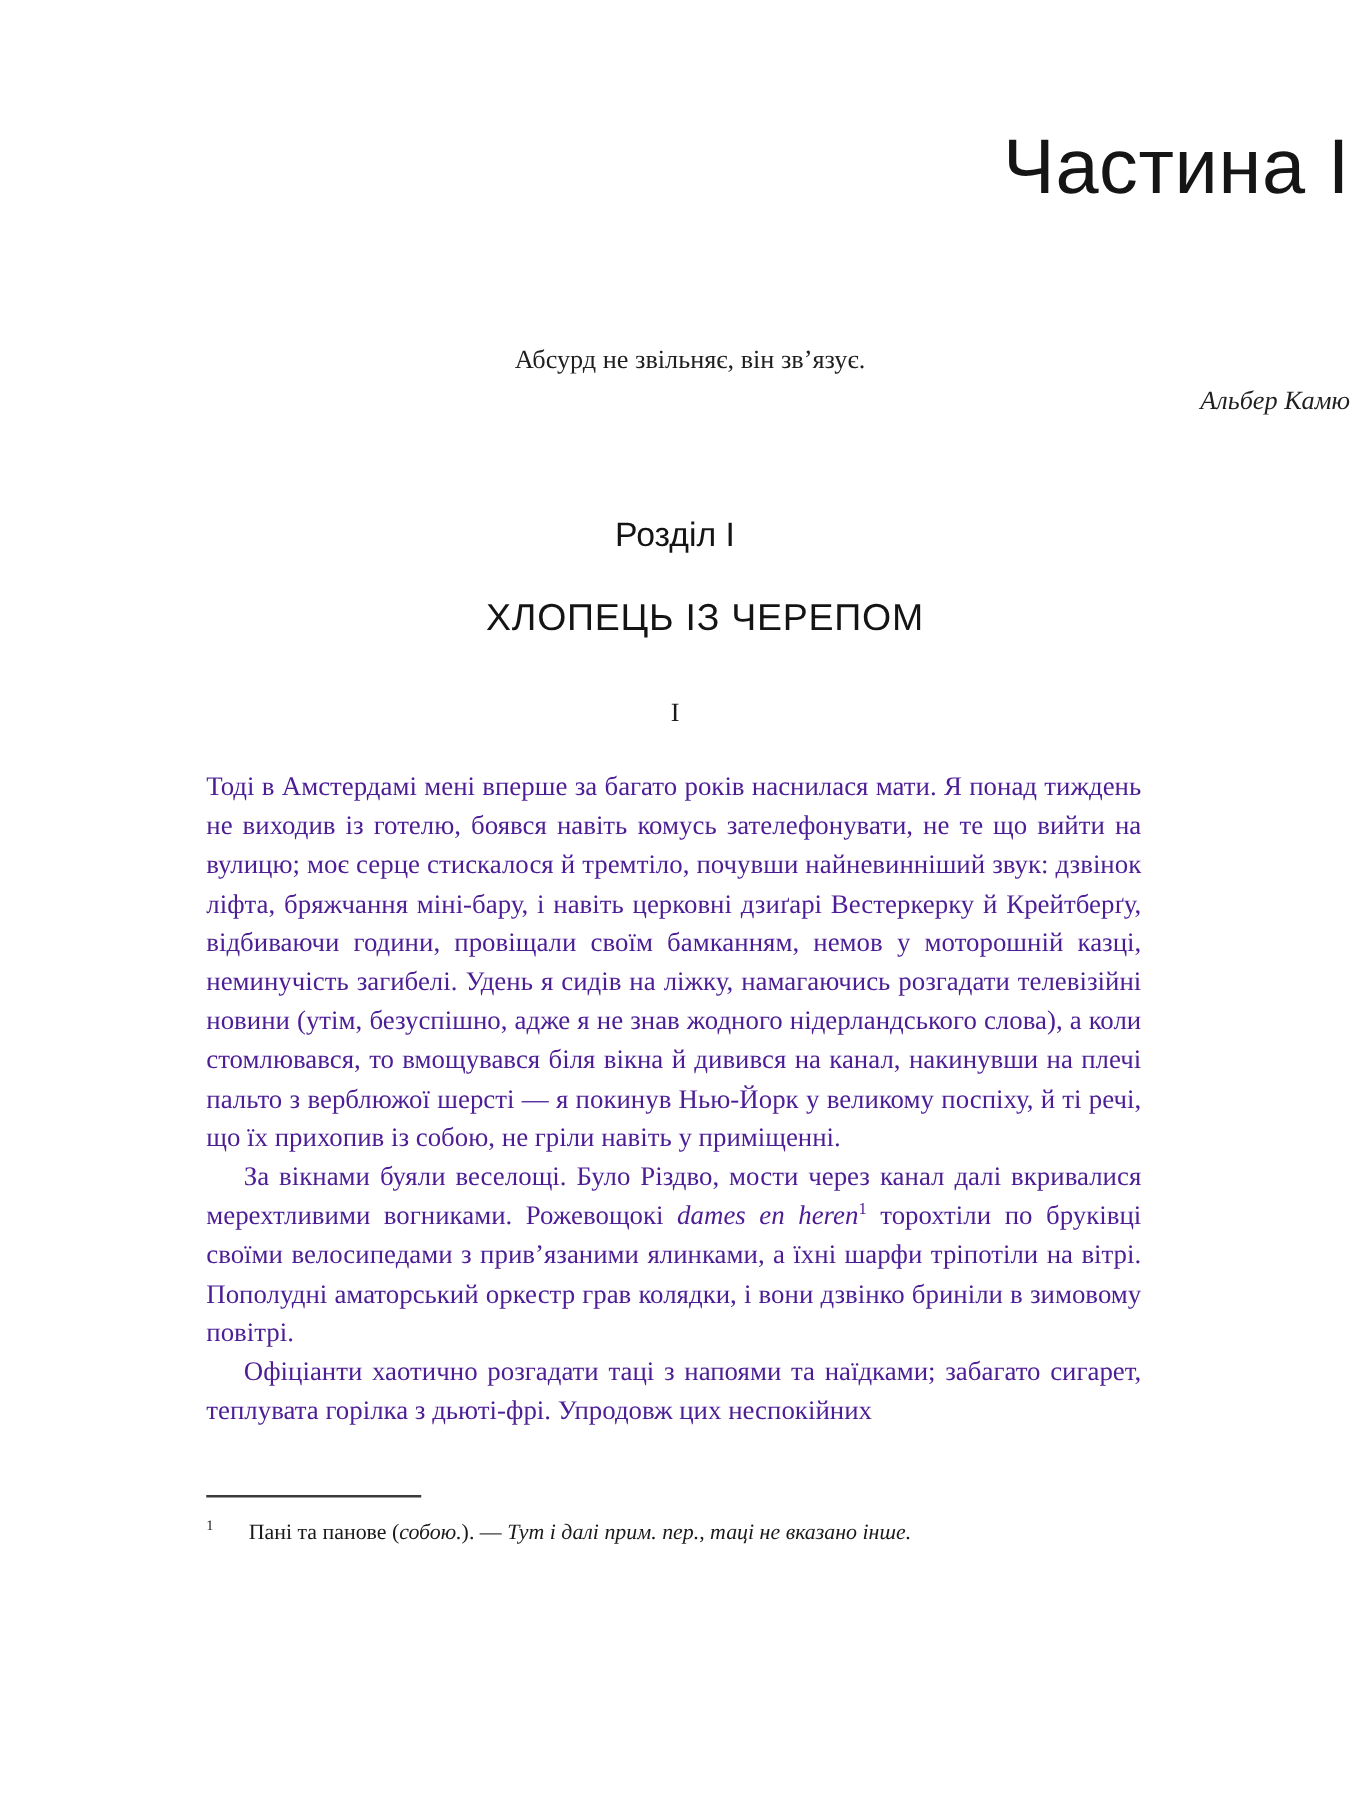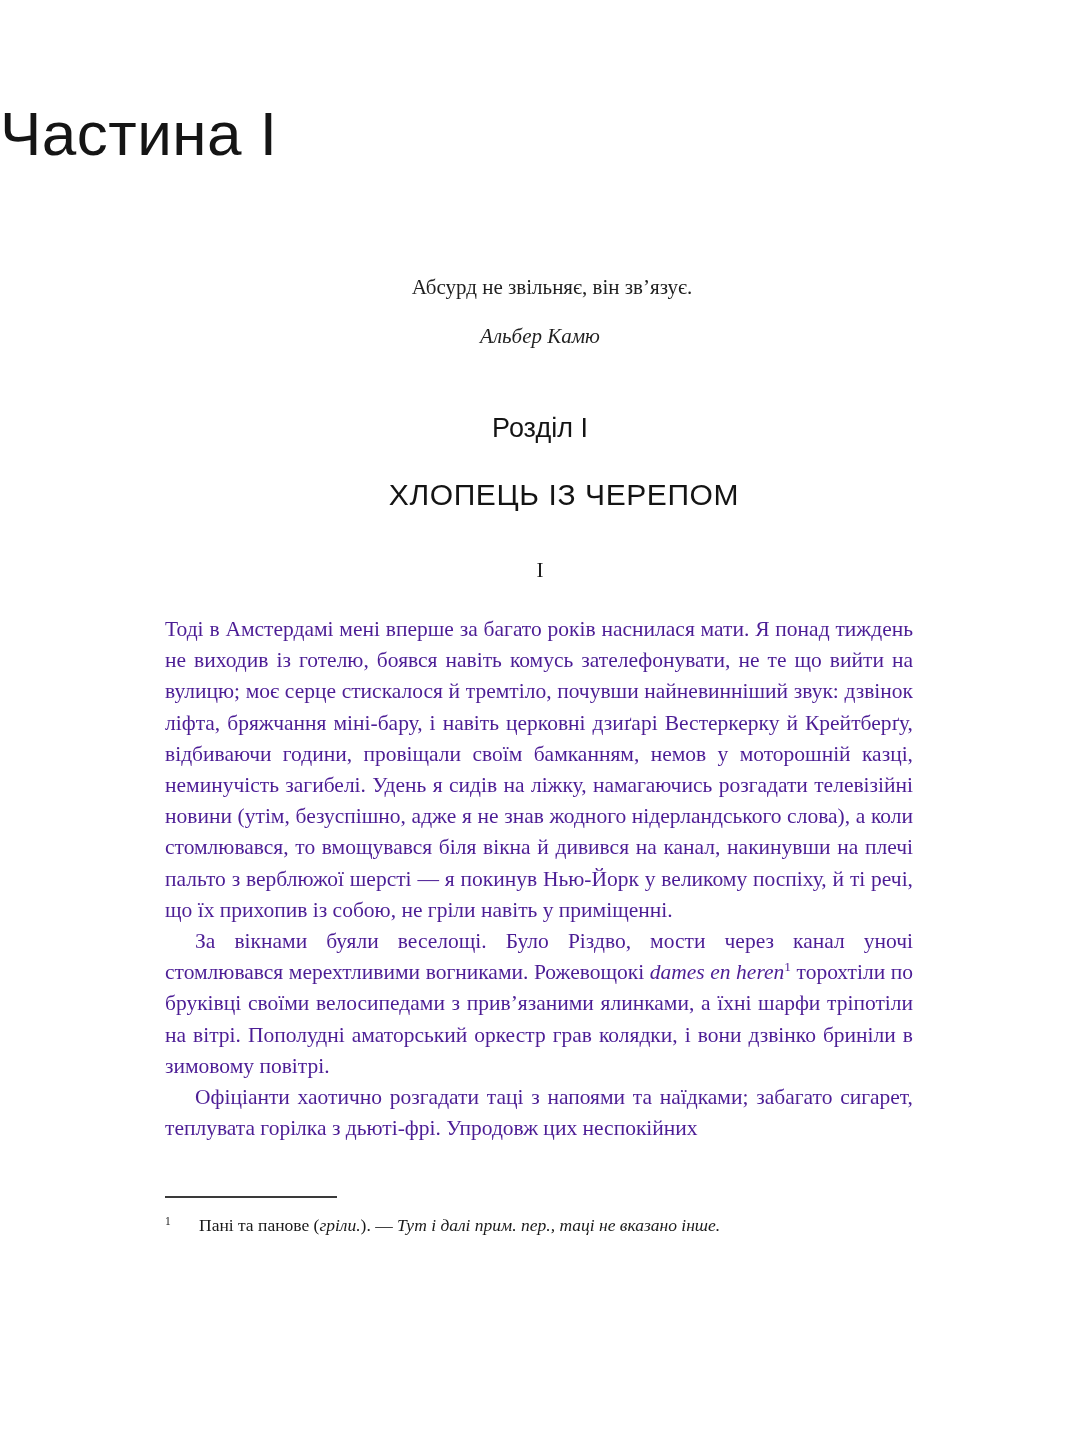--- a/index.html
+++ b/index.html
@@ -19,21 +19,21 @@
     color: #1a1a1a;
     box-sizing: border-box;
   }
 
   
   .part-title {
     position: absolute;
     top: 100px;
     left: 0;
     width: 1080px;
-    text-align: left;
+    text-align: right;
     font-family: "Liberation Sans", "DejaVu Sans", sans-serif;
     font-size: 62px;
     font-weight: 400;
     letter-spacing: 0.5px;
     color: #151515;
     line-height: 1.1;
   }
 
   
   .epigraph {
@@ -44,25 +44,26 @@
     text-align: center;
   }
   .epigraph-text {
     font-family: "Liberation Serif", "DejaVu Serif", serif;
     font-size: 21px;
     line-height: 1.45;
     color: #1f1f1f;
     margin-left: 24px;
   }
   .epigraph-author {
-    margin-top: 22px;
+    margin-top: 6px;
     font-family: "Liberation Serif", "DejaVu Serif", serif;
     font-style: italic;
     font-size: 21px;
     color: #1f1f1f;
+    text-align: right;
   }
 
   
   .chapter-number {
     position: absolute;
     top: 413px;
     left: 0;
     width: 1080px;
     text-align: center;
     font-family: "Liberation Sans", "DejaVu Sans", sans-serif;
@@ -173,29 +174,29 @@
   <div class="chapter-title">ХЛОПЕЦЬ ІЗ ЧЕРЕПОМ</div>
 
   <div class="section-marker">I</div>
 
   <div class="body-text">
 
     <p class="first">
       <span>Тоді в Амстердамі мені вперше за багато років наснилася мати. Я понад тиждень не виходив із готелю, боявся навіть комусь зателефонувати, не те що вийти на вулицю; моє серце стискалося й тремтіло, почувши найневинніший звук: дзвінок ліфта, бряжчання міні-бару, і навіть церковні дзиґарі Вестеркерку й Крейтберґу, відбиваючи години, провіщали своїм бамканням, немов у моторошній казці, неминучість загибелі. Удень я сидів на ліжку, намагаючись розгадати телевізійні новини (утім, безуспішно, адже я не знав жодного нідерландського слова), а коли стомлювався, то вмощувався біля вікна й дивився на канал, накинувши на плечі пальто з верблюжої шерсті — я покинув Нью-Йорк у великому поспіху, й ті речі, що їх прихопив із собою, не гріли навіть у приміщенні.</span>
     </p>
 
-    <p><span>За вікнами буяли веселощі. Було Різдво, мости через канал уночі стомлювався мерехтливими вогниками. Рожевощокі </span><i>dames en heren</i><span class="fn-ref">1</span><span> торохтіли по бруківці своїми велосипедами з прив’язаними ялинками, а їхні шарфи тріпотіли на вітрі. Пополудні аматорський оркестр грав колядки, і вони дзвінко бриніли в зимовому повітрі.</span></p>
+    <p><span>За вікнами буяли веселощі. Було Різдво, мости через канал далі вкривалися мерехтливими вогниками. Рожевощокі </span><i>dames en heren</i><span class="fn-ref">1</span><span> торохтіли по бруківці своїми велосипедами з прив’язаними ялинками, а їхні шарфи тріпотіли на вітрі. Пополудні аматорський оркестр грав колядки, і вони дзвінко бриніли в зимовому повітрі.</span></p>
 
     <p>
       <span>Офіціанти хаотично розгадати таці з напоями та наїдками; забагато сигарет, теплувата горілка з дьюті-фрі. Упродовж цих неспокійних</span>
     </p>
 
   </div>
 
   <div class="footnote-area">
     <div class="footnote-rule"></div>
     <div class="footnote">
       <span class="footnote-marker">1</span>
-      <span class="footnote-body"><span>Пані та панове (</span><i>гріли.</i><span>). — </span><i>Тут і далі прим. пер., таці не вказано інше.</i></span>
+      <span class="footnote-body"><span>Пані та панове (</span><i>собою.</i><span>). — </span><i>Тут і далі прим. пер., таці не вказано інше.</i></span>
     </div>
   </div>
 
 </div>
 
 </body></html>

